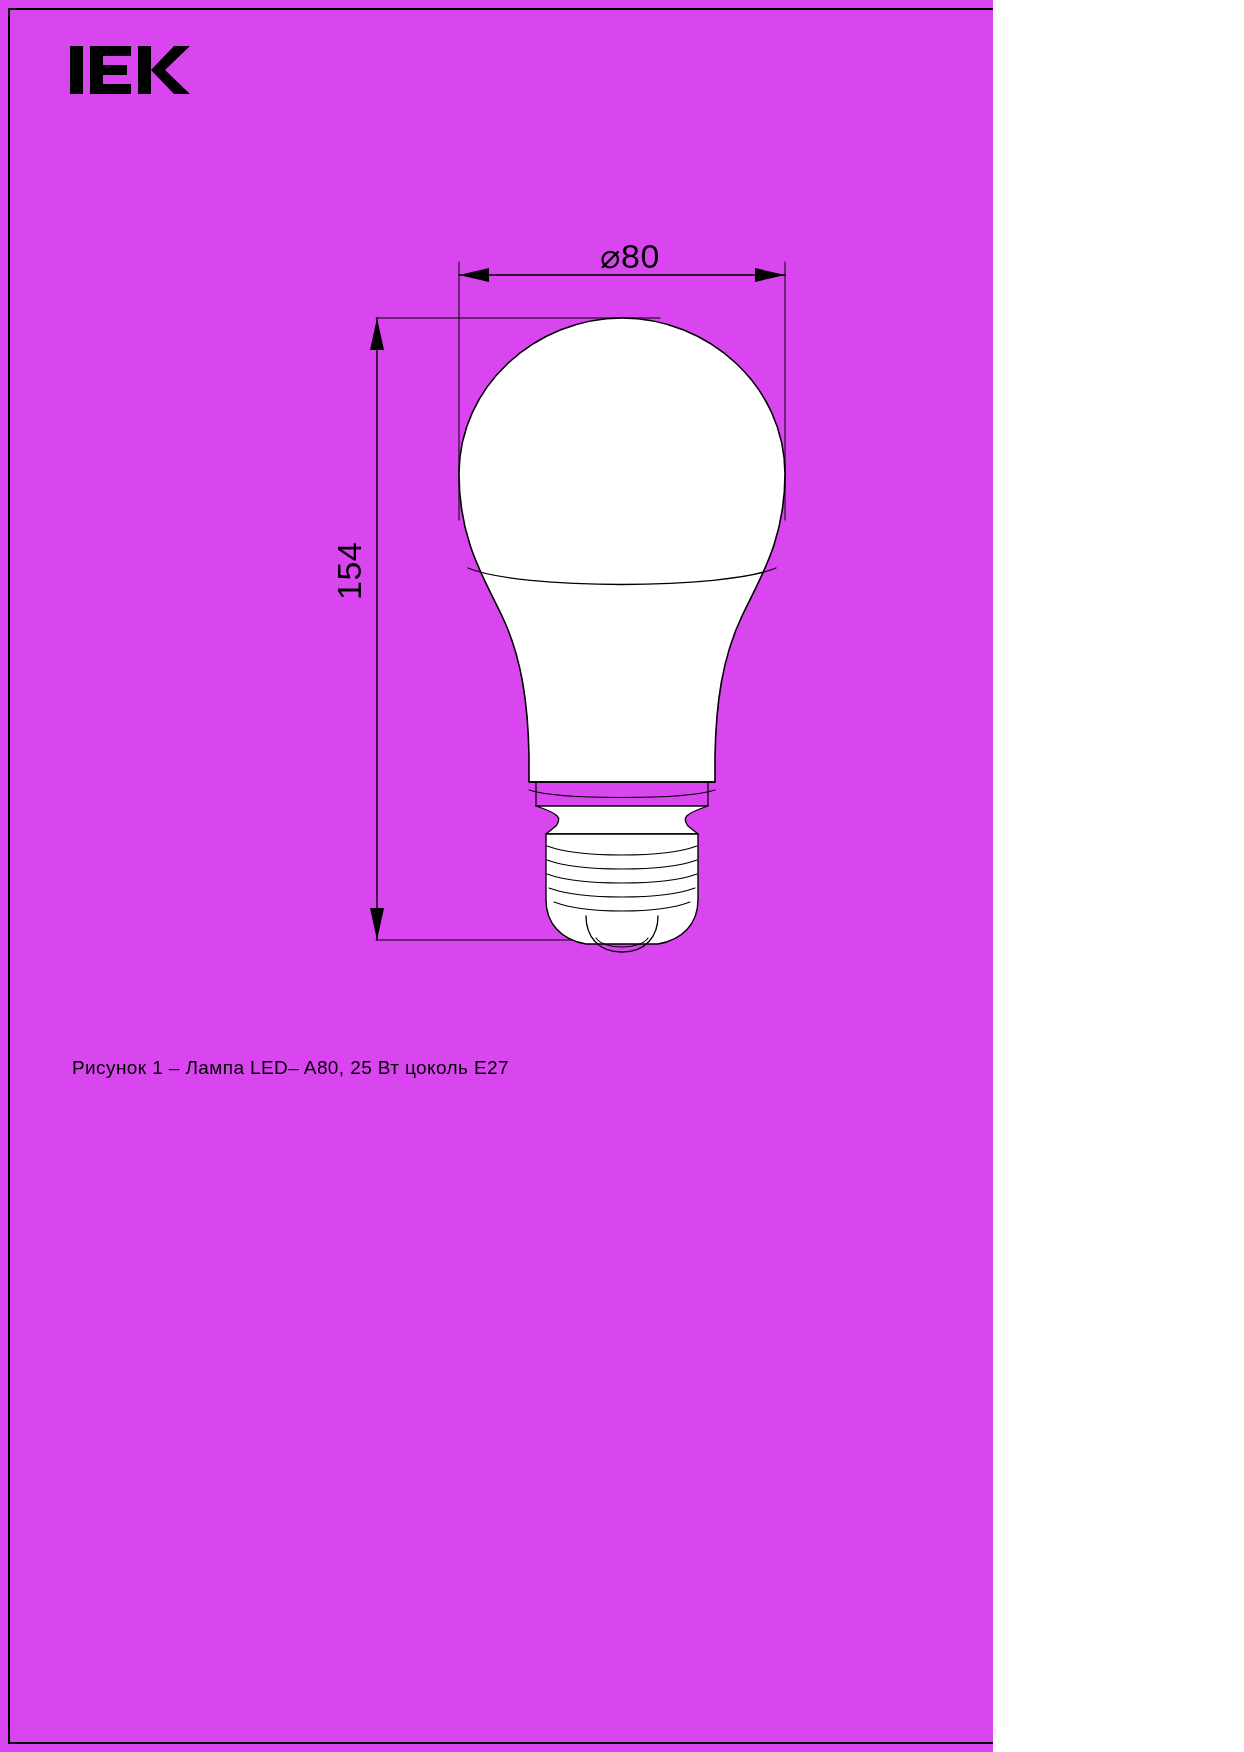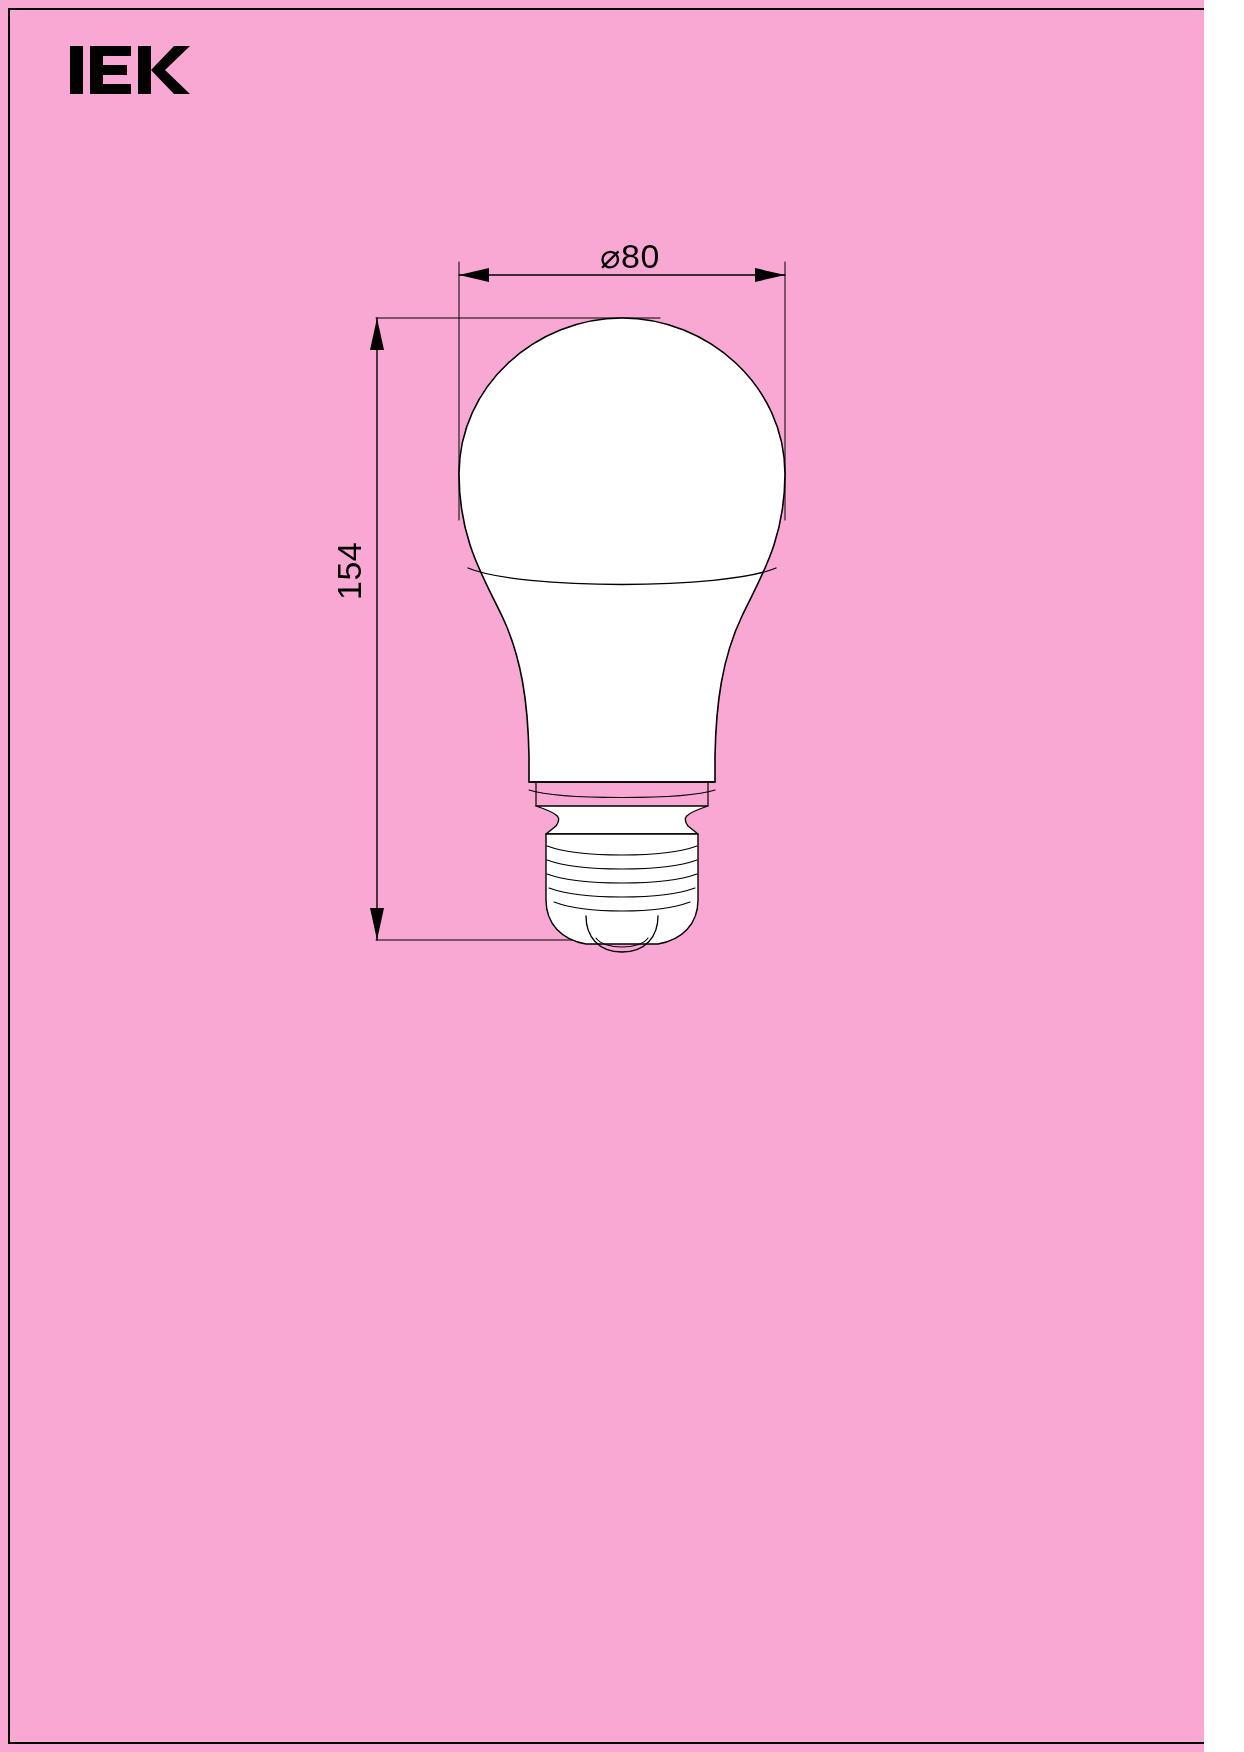--- a/index.html
+++ b/index.html
@@ -6,23 +6,23 @@
     margin: 0;
     padding: 0;
     background: #ffffff;
   }
   body {
     font-family: "Liberation Sans", sans-serif;
     color: #000000;
   }
   .page {
     position: relative;
-    width: 1204px;
+    width: 993px;
     height: 1752px;
-    background: #f9a8d4;
+    background: #d946ef;
     box-sizing: border-box;
     overflow: hidden;
   }
   .page-border {
     position: absolute;
     left: 8px;
     top: 8px;
     width: 1228px;
     height: 1736px;
     border: 2px solid #000000;
@@ -136,14 +136,15 @@
 
       <path d="M586,916 C 586,936 598,952 622,952 C 646,952 658,936 658,916" stroke-width="1.3"></path>
       <path d="M596,938 C 604,950 640,950 648,938" stroke-width="1.1"></path>
     </g>
   </svg>
 
   <div class="dim-label" id="dim-diameter-label">⌀80</div>
 
   <div class="dim-label" id="dim-height-label">154</div>
 
+  <div class="caption">Рисунок 1 – Лампа LED– A80, 25 Вт цоколь E27</div>
 
 </div>
 
 </body></html>

